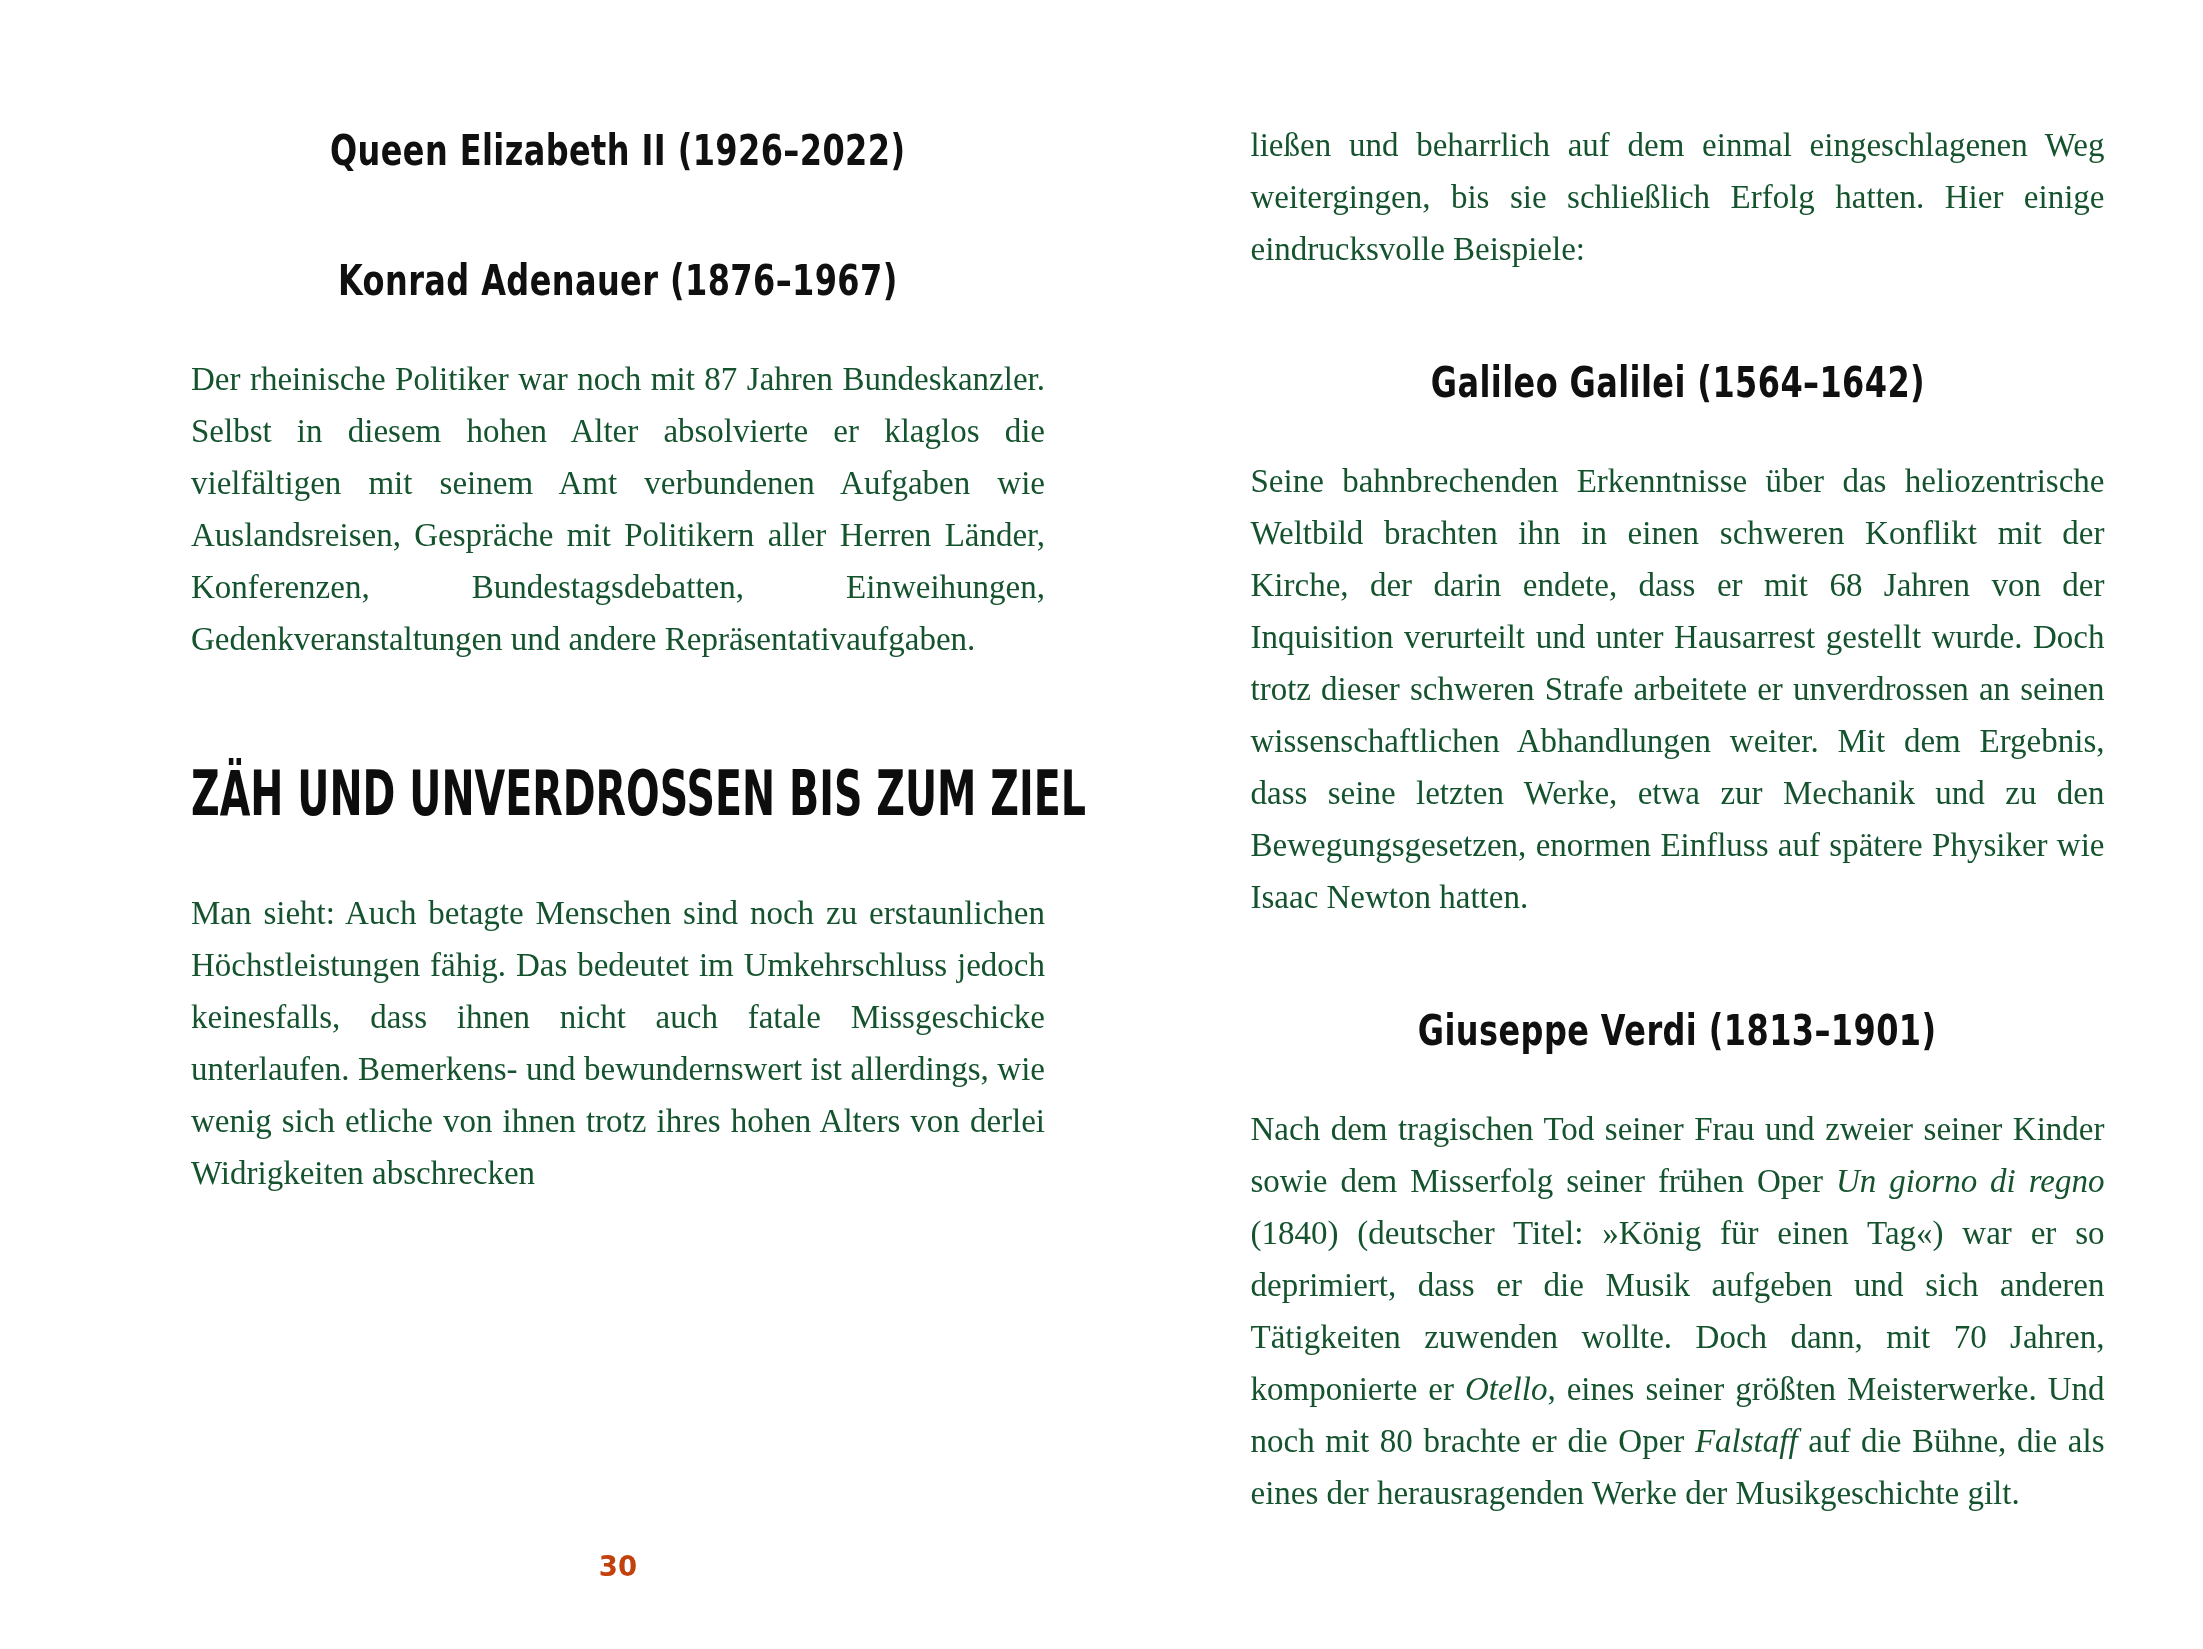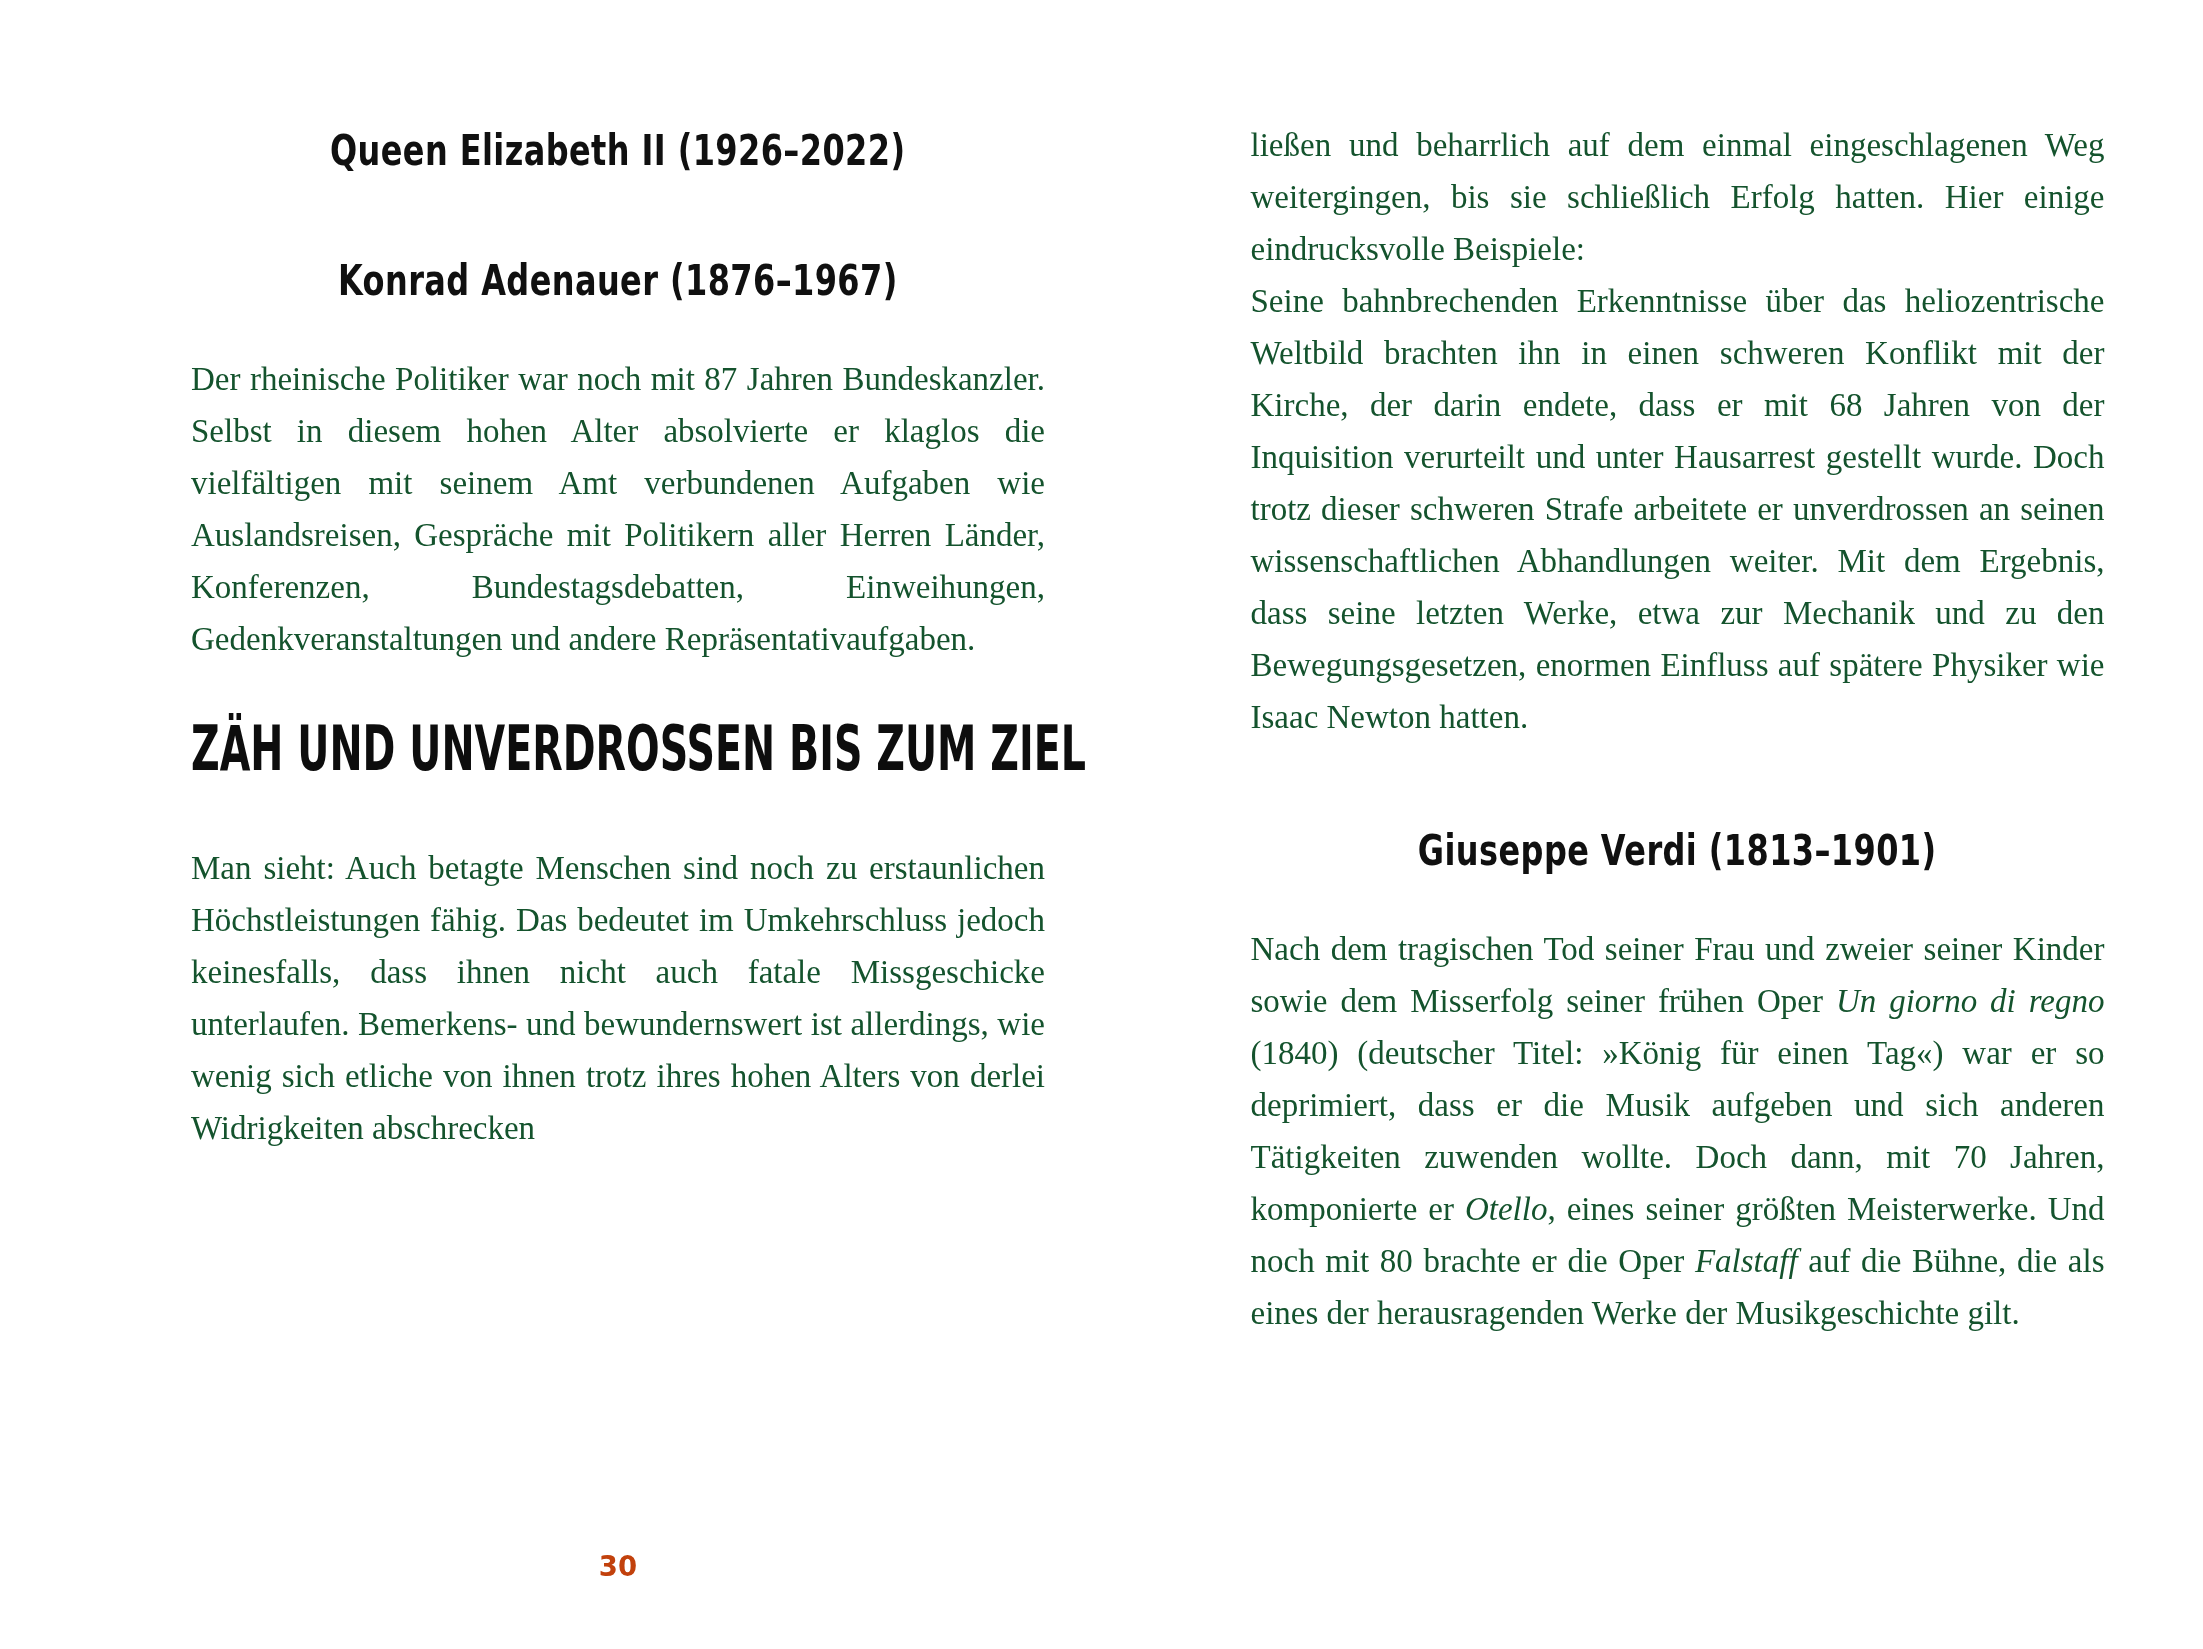--- a/index.html
+++ b/index.html
@@ -53,21 +53,21 @@
     font-weight: bold;
     font-size: 40px;
     letter-spacing: 0.5px;
     white-space: nowrap;
     transform: scaleX(0.80) scaleY(1.08);
     transform-origin: center center;
     color: #101010;
   }
 
   .chapter-heading {
-    margin-top: 52px;
+    margin-top: 97px;
     margin-bottom: 61px;
     text-align: center;
   }
   .chapter-heading .hx {
     display: inline-block;
     font-family: "DejaVu Sans", sans-serif;
     font-weight: bold;
     font-size: 55px;
     letter-spacing: 0px;
     white-space: nowrap;
@@ -119,20 +119,23 @@
     </div>
 
     <div class="page-number">30</div>
   </div>
 
   <div class="page page-right">
     <div class="content">
 
       <p class="body-para first-para">ließen und beharrlich auf dem einmal eingeschlagenen Weg weitergingen, bis sie schließlich Erfolg hatten. Hier einige eindrucksvolle Beispiele:</p>
 
+      <div class="section-heading">
+        <span class="hx">Galileo Galilei (1564–1642)</span>
+      </div>
 
       <p class="body-para">Seine bahnbrechenden Erkenntnisse über das heliozentrische Weltbild brachten ihn in einen schweren Konflikt mit der Kirche, der darin endete, dass er mit 68 Jahren von der Inquisition verurteilt und unter Hausarrest gestellt wurde. Doch trotz dieser schweren Strafe arbeitete er unverdrossen an seinen wissenschaftlichen Abhandlungen weiter. Mit dem Ergebnis, dass seine letzten Werke, etwa zur Mechanik und zu den Bewegungsgesetzen, enormen Einfluss auf spätere Physiker wie Isaac Newton hatten.</p>
 
       <div class="section-heading">
         <span class="hx">Giuseppe Verdi (1813–1901)</span>
       </div>
 
       <p class="body-para"><span>Nach dem tragischen Tod seiner Frau und zweier seiner Kinder sowie dem Misserfolg seiner frühen Oper </span><span style="font-style: italic;">Un giorno di regno</span><span> (1840) (deutscher Titel: »König für einen Tag«) war er so deprimiert, dass er die Musik aufgeben und sich anderen Tätigkeiten zuwenden wollte. Doch dann, mit 70 Jahren, komponierte er </span><span style="font-style: italic;">Otello</span><span>, eines seiner größten Meisterwerke. Und noch mit 80 brachte er die Oper </span><span style="font-style: italic;">Falstaff</span><span> auf die Bühne, die als eines der herausragenden Werke der Musikgeschichte gilt.</span></p>
 
     </div>

